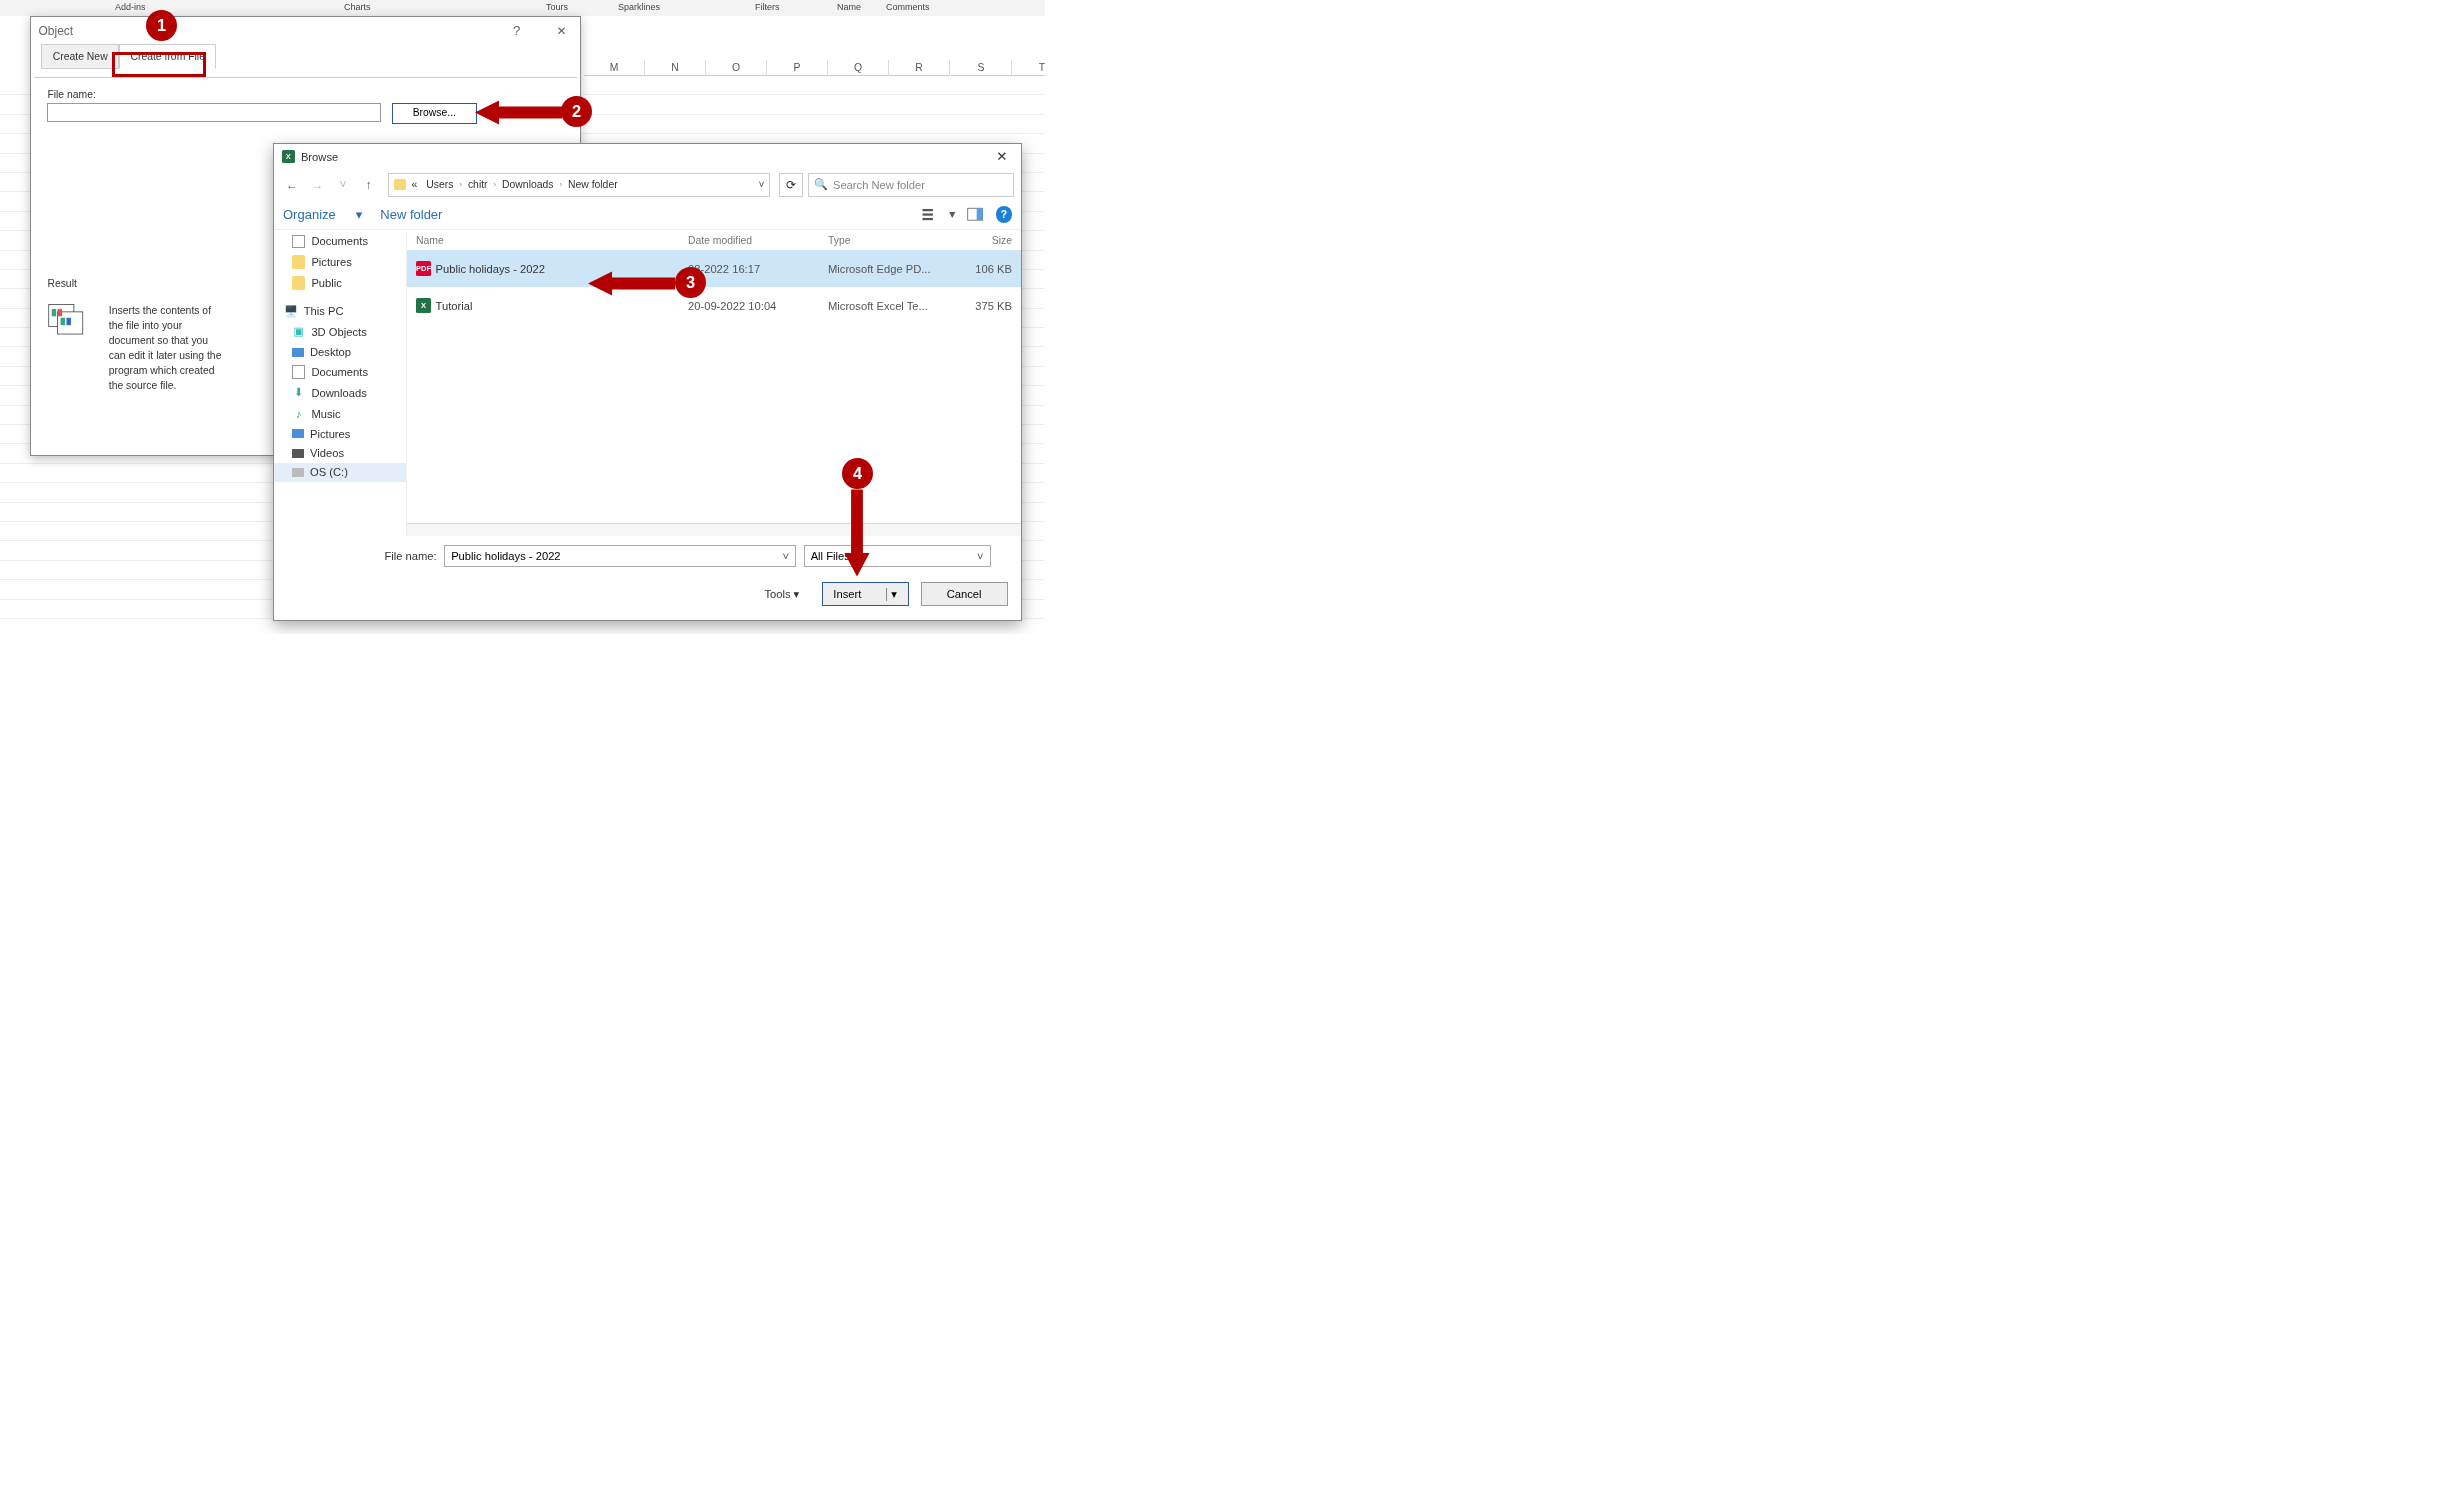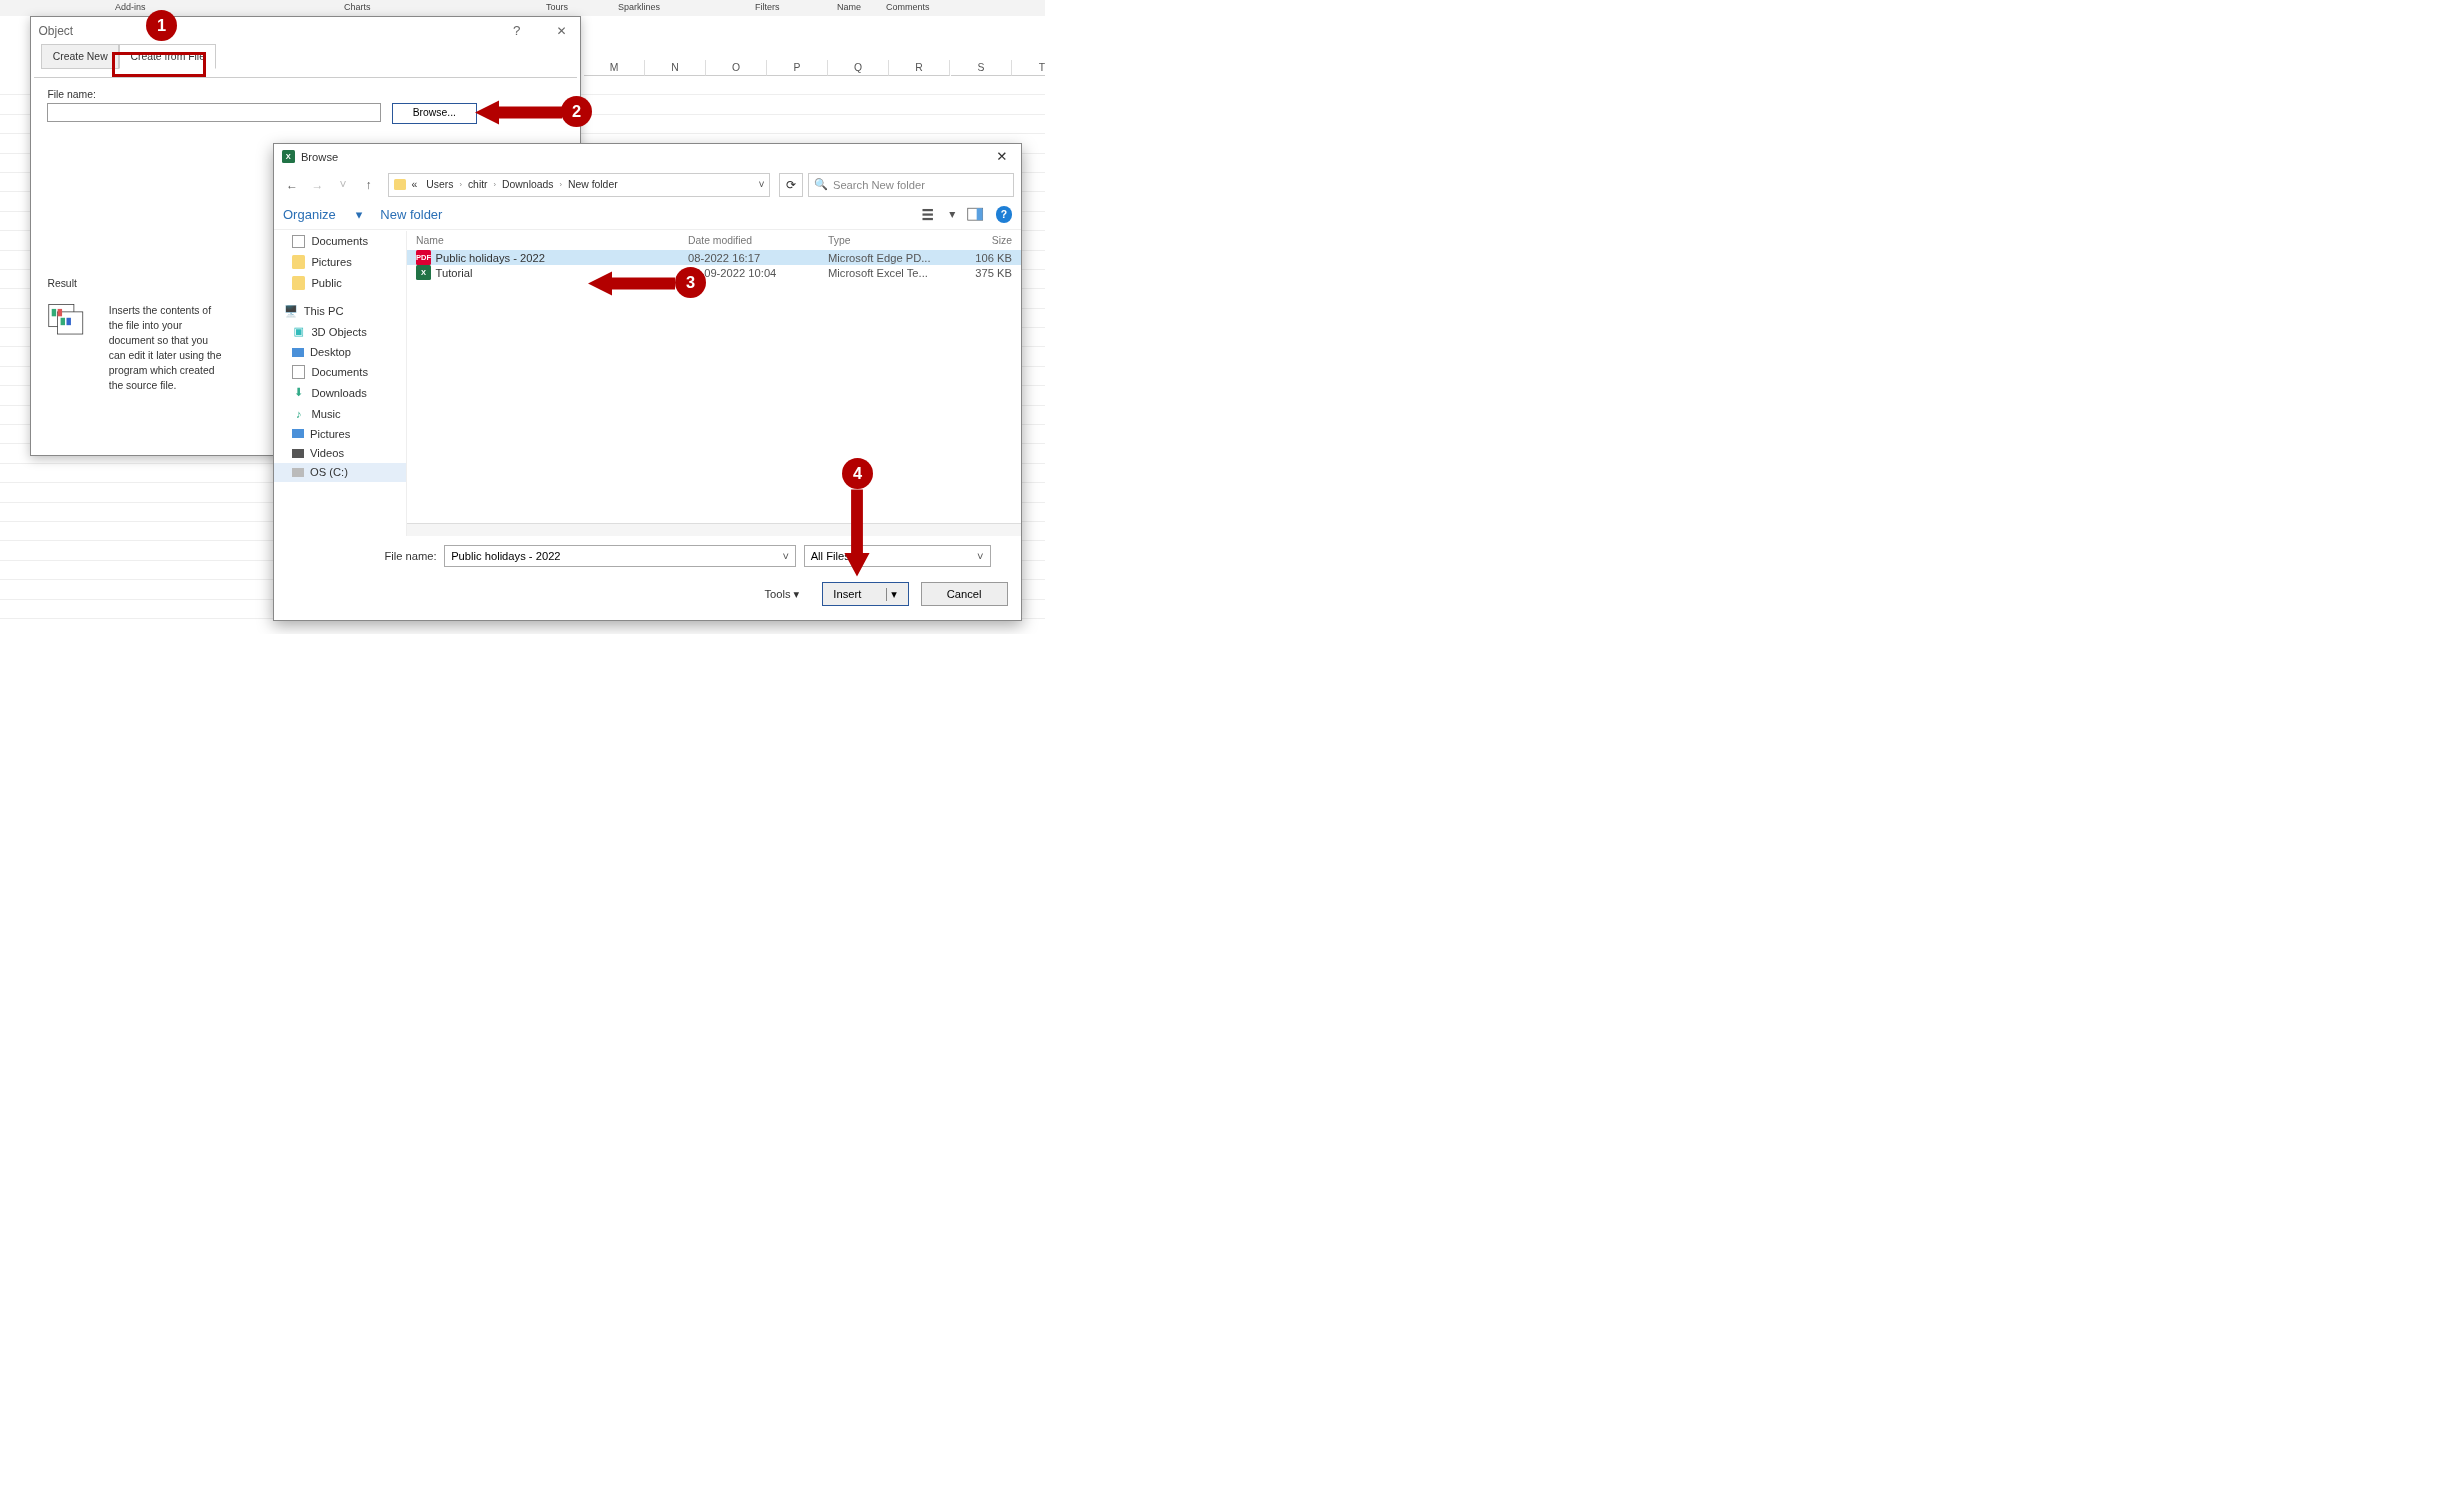--- a/index.html
+++ b/index.html
@@ -61,21 +61,21 @@
   .tree-icn { width: 13.4px; height: 13.4px; display: inline-flex; align-items: center; justify-content: center; }
   .folder-icn { background: #f8d775; border-radius: 1.5px; }
   .doc-icn { background: #fff; border: 0.7px solid #999; }
 
   .brw-files { flex: 1; display: flex; flex-direction: column; }
   .file-head { display: flex; font-size: 10.4px; color: #777; padding: 4px 9px; }
   .fh-name { flex: 1; }
   .fh-date { width: 140px; }
   .fh-type { width: 124px; }
   .fh-size { width: 60px; text-align: right; }
-  .file-row { display: flex; align-items: center; padding: 0 9px; font-size: 11.2px; color: #333; cursor: pointer; }
+  .file-row { display: flex; align-items: center; padding: 11px 9px; font-size: 11.2px; color: #333; cursor: pointer; }
   .file-row.sel { background: #cde6f7; }
   .fr-icn { width: 15px; height: 15px; margin-right: 4.5px; display: inline-flex; align-items: center; justify-content: center; font-size: 7.5px; font-weight: bold; color: #fff; border-radius: 1.5px; }
   .fr-name { flex: 1; }
   .fr-date { width: 140px; color: #555; }
   .fr-type { width: 124px; color: #555; }
   .fr-size { width: 60px; text-align: right; color: #555; }
   .brw-hscroll { height: 13.4px; border-top: 0.7px solid #ddd; background: #f5f5f5; }
 
   .brw-footer { position: absolute; left: 0; right: 0; bottom: 0; height: 84px; padding: 9px 13.4px; }
   .ftr-row1 { display: flex; align-items: center; gap: 7.5px; margin-left: 97px; }

